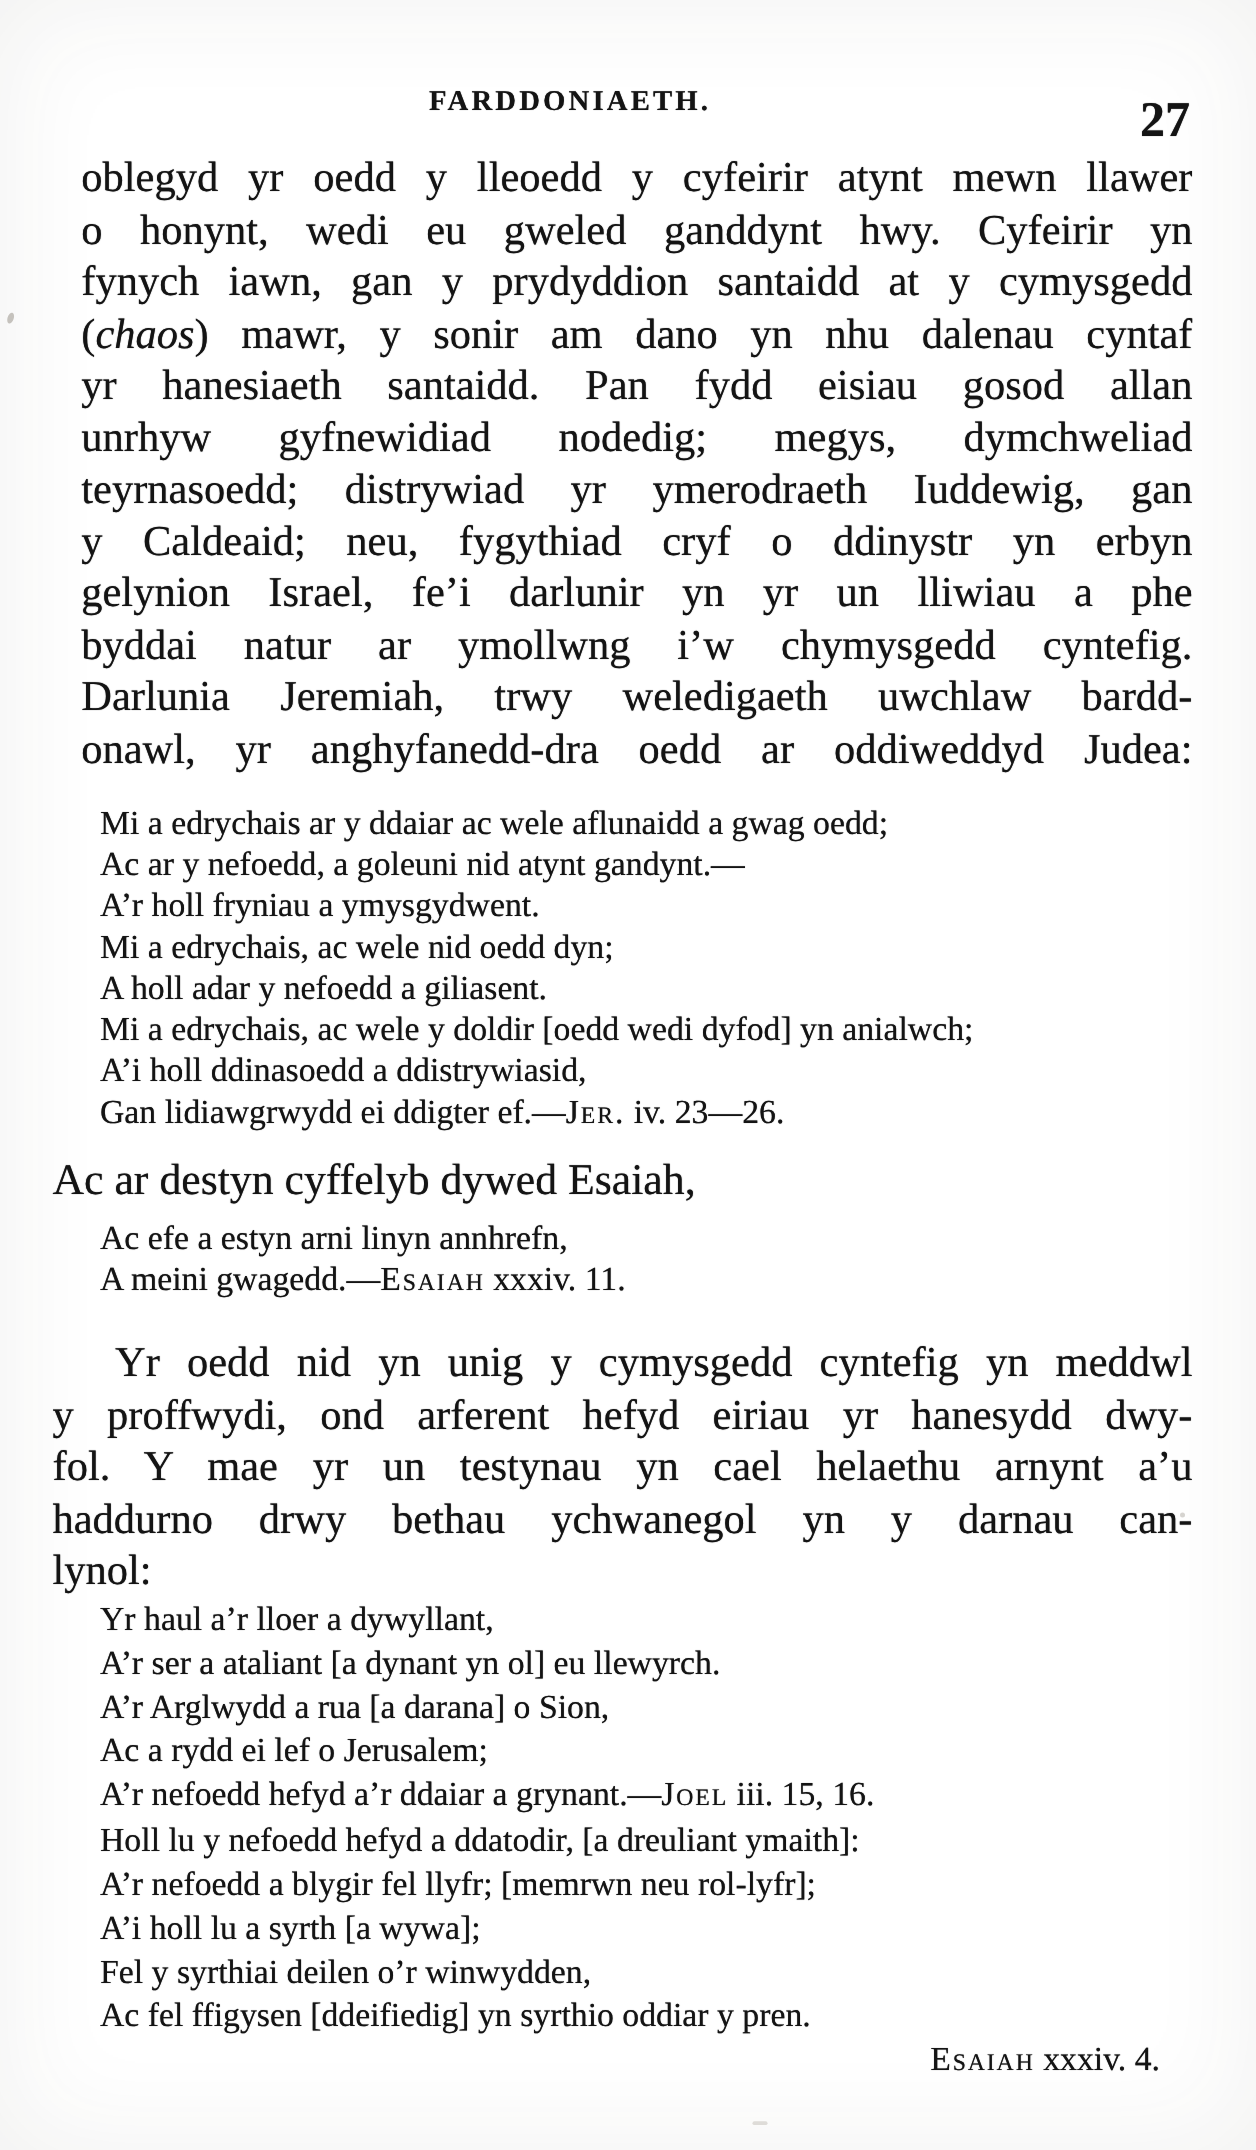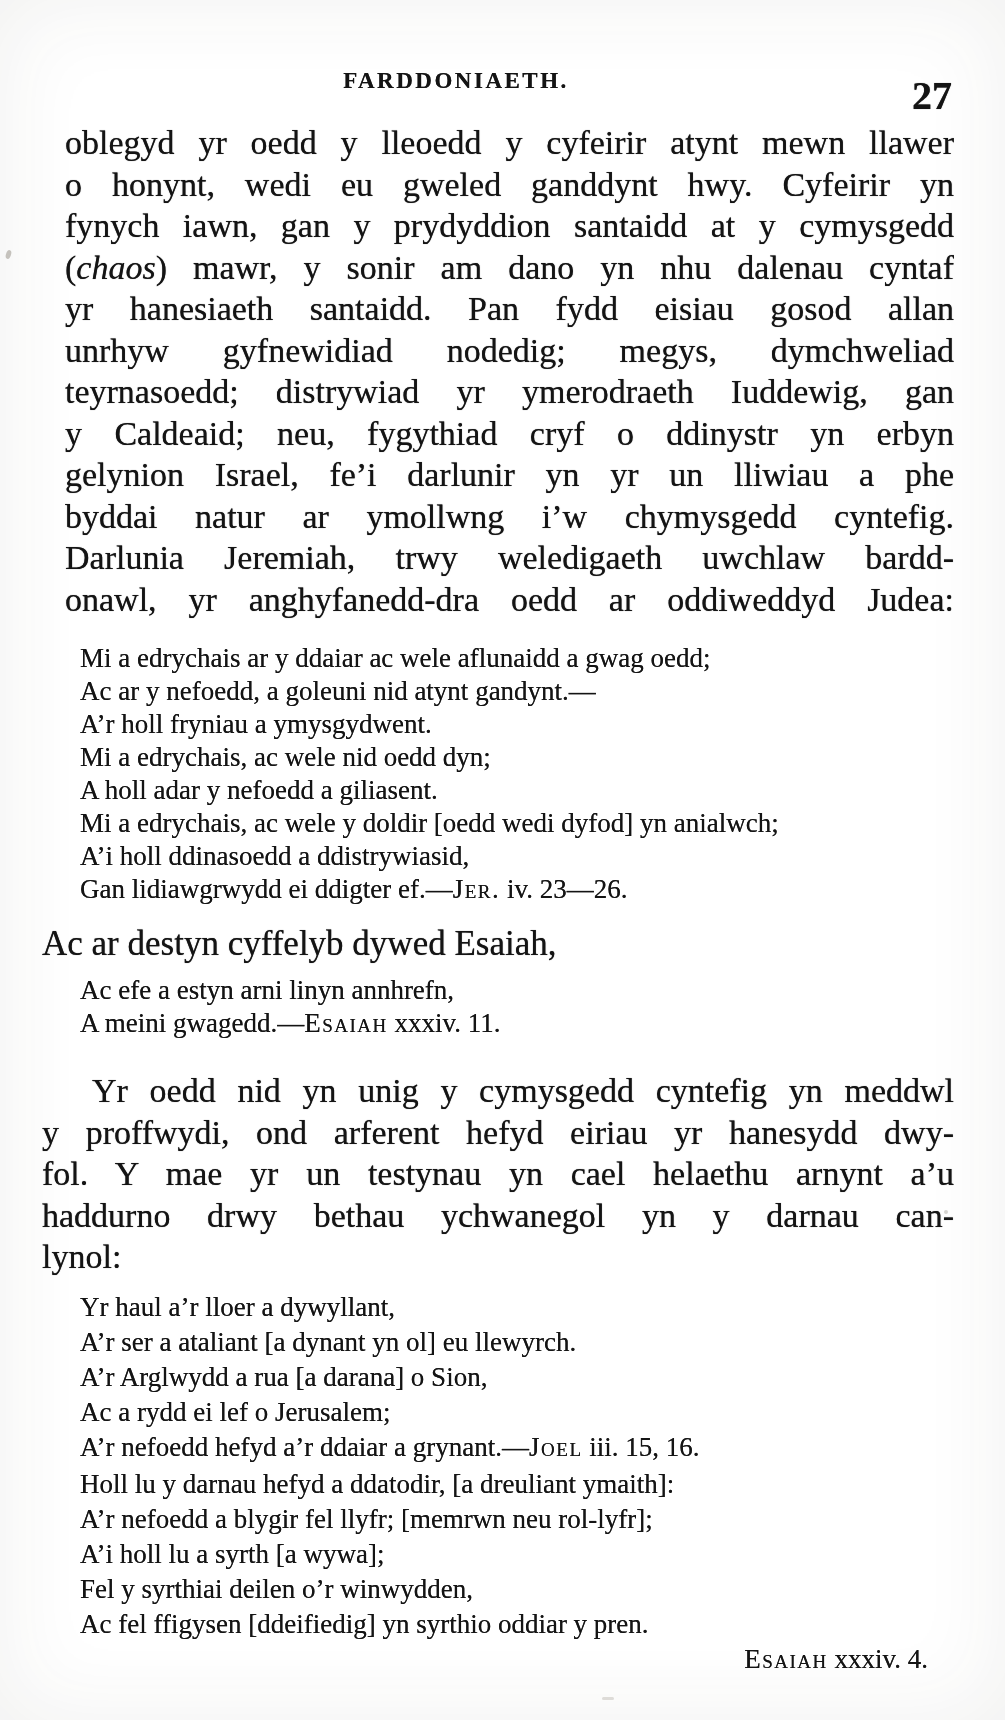--- a/index.html
+++ b/index.html
@@ -41,21 +41,21 @@
   .para1 { margin-top: 18px; margin-left: 23px; }
 
   .quote {
     font-size: 27px; line-height: 33px;
     padding-left: 38px;
     text-shadow: 0 0 0.6px rgba(17,17,17,0.8);
   }
   .quote .qline { height: 33px; overflow: hidden; white-space: nowrap; }
   .quote1 { margin-top: 22px; }
   .quote2 { margin-top: 8px; }
-  .quote3 { margin-top: 12px; line-height: 35px; }
+  .quote3 { line-height: 35px; }
   .quote3 .qline { height: 35px; }
   .quote4 { margin-top: 2px; line-height: 35px; }
   .quote4 .qline { height: 35px; }
 
   .section-line {
     margin-top: 16px;
     font-size: 35px; line-height: 44px;
     text-shadow: 0 0 0.7px rgba(17,17,17,0.85);
   }
 
@@ -134,21 +134,21 @@
 
     <div class="quote quote3">
         <div class="qline">Yr haul a’r lloer a dywyllant,</div>
         <div class="qline">A’r ser a ataliant [a dynant yn ol] eu llewyrch.</div>
         <div class="qline">A’r Arglwydd a rua [a darana] o Sion,</div>
         <div class="qline">Ac a rydd ei lef o Jerusalem;</div>
         <div class="qline">A’r nefoedd hefyd a’r ddaiar a grynant.—<span class="sc">Joel</span> iii. 15, 16.</div>
       </div>
 
     <div class="quote quote4">
-        <div class="qline">Holl lu y darnau hefyd a ddatodir, [a dreuliant ymaith]:</div>
+        <div class="qline">Holl lu y nefoedd hefyd a ddatodir, [a dreuliant ymaith]:</div>
         <div class="qline">A’r nefoedd a blygir fel llyfr; [memrwn neu rol-lyfr];</div>
         <div class="qline">A’i holl lu a syrth [a wywa];</div>
         <div class="qline">Fel y syrthiai deilen o’r winwydden,</div>
         <div class="qline">Ac fel ffigysen [ddeifiedig] yn syrthio oddiar y pren.</div>
       </div>
 
     <div class="quote attribution"><span class="sc">Esaiah</span> xxxiv. 4.</div>
 
   </div>
 </div>

